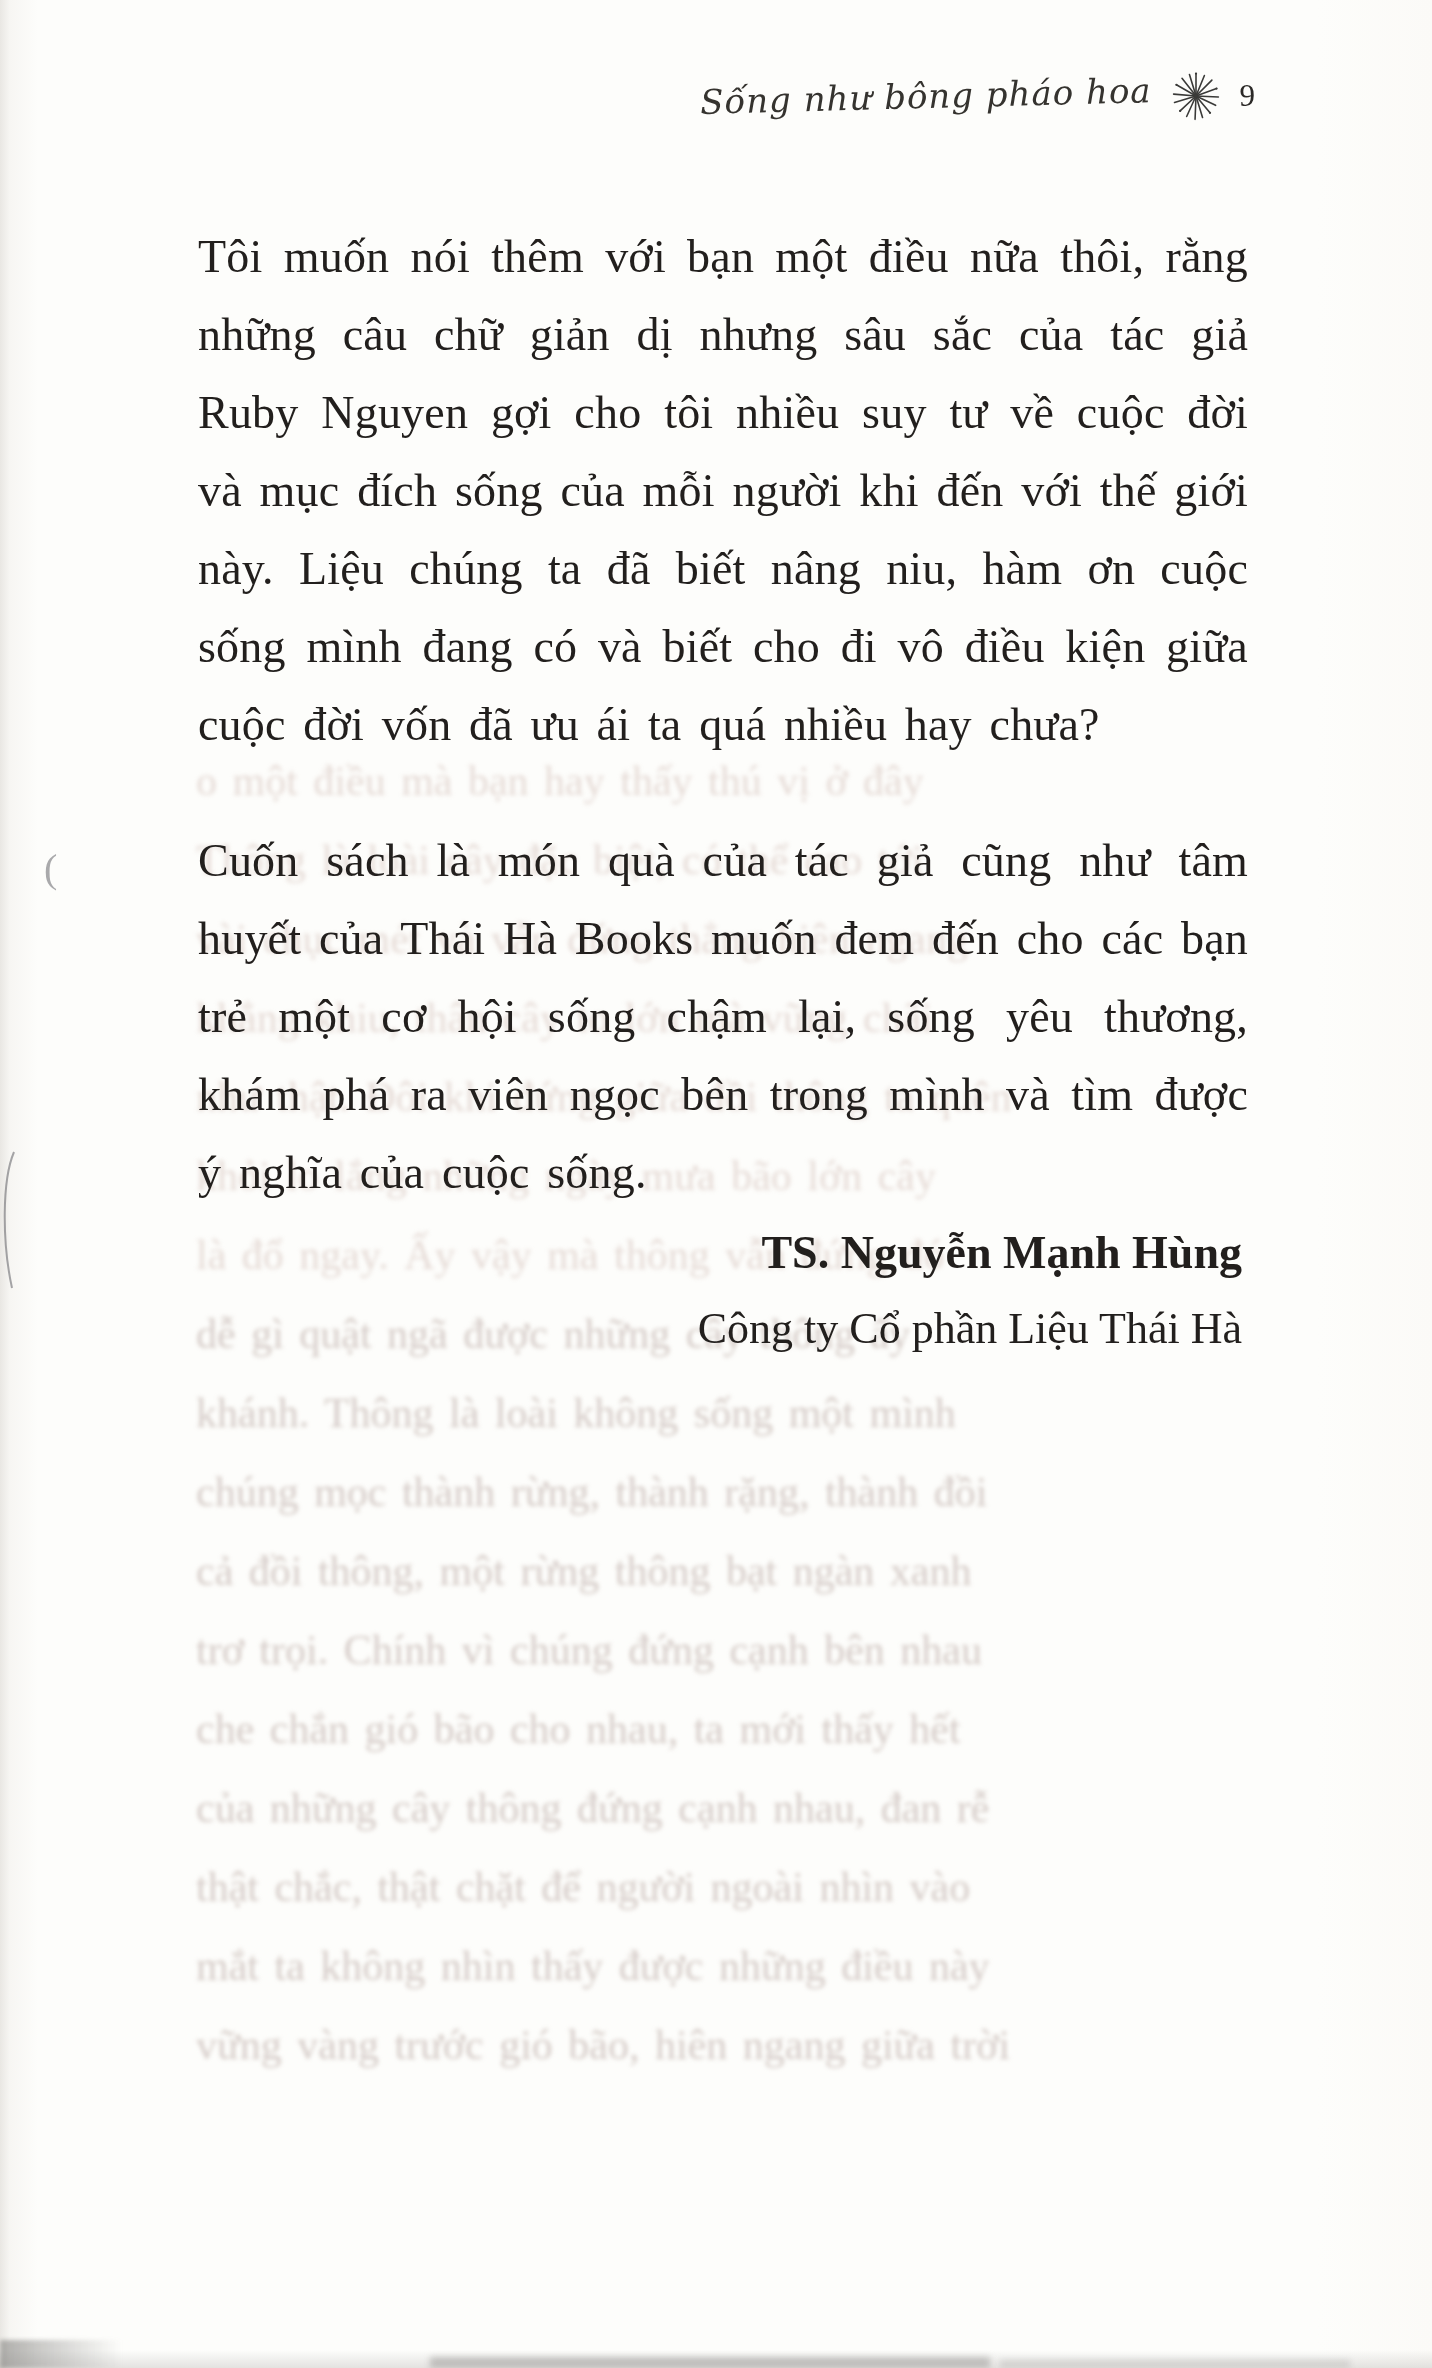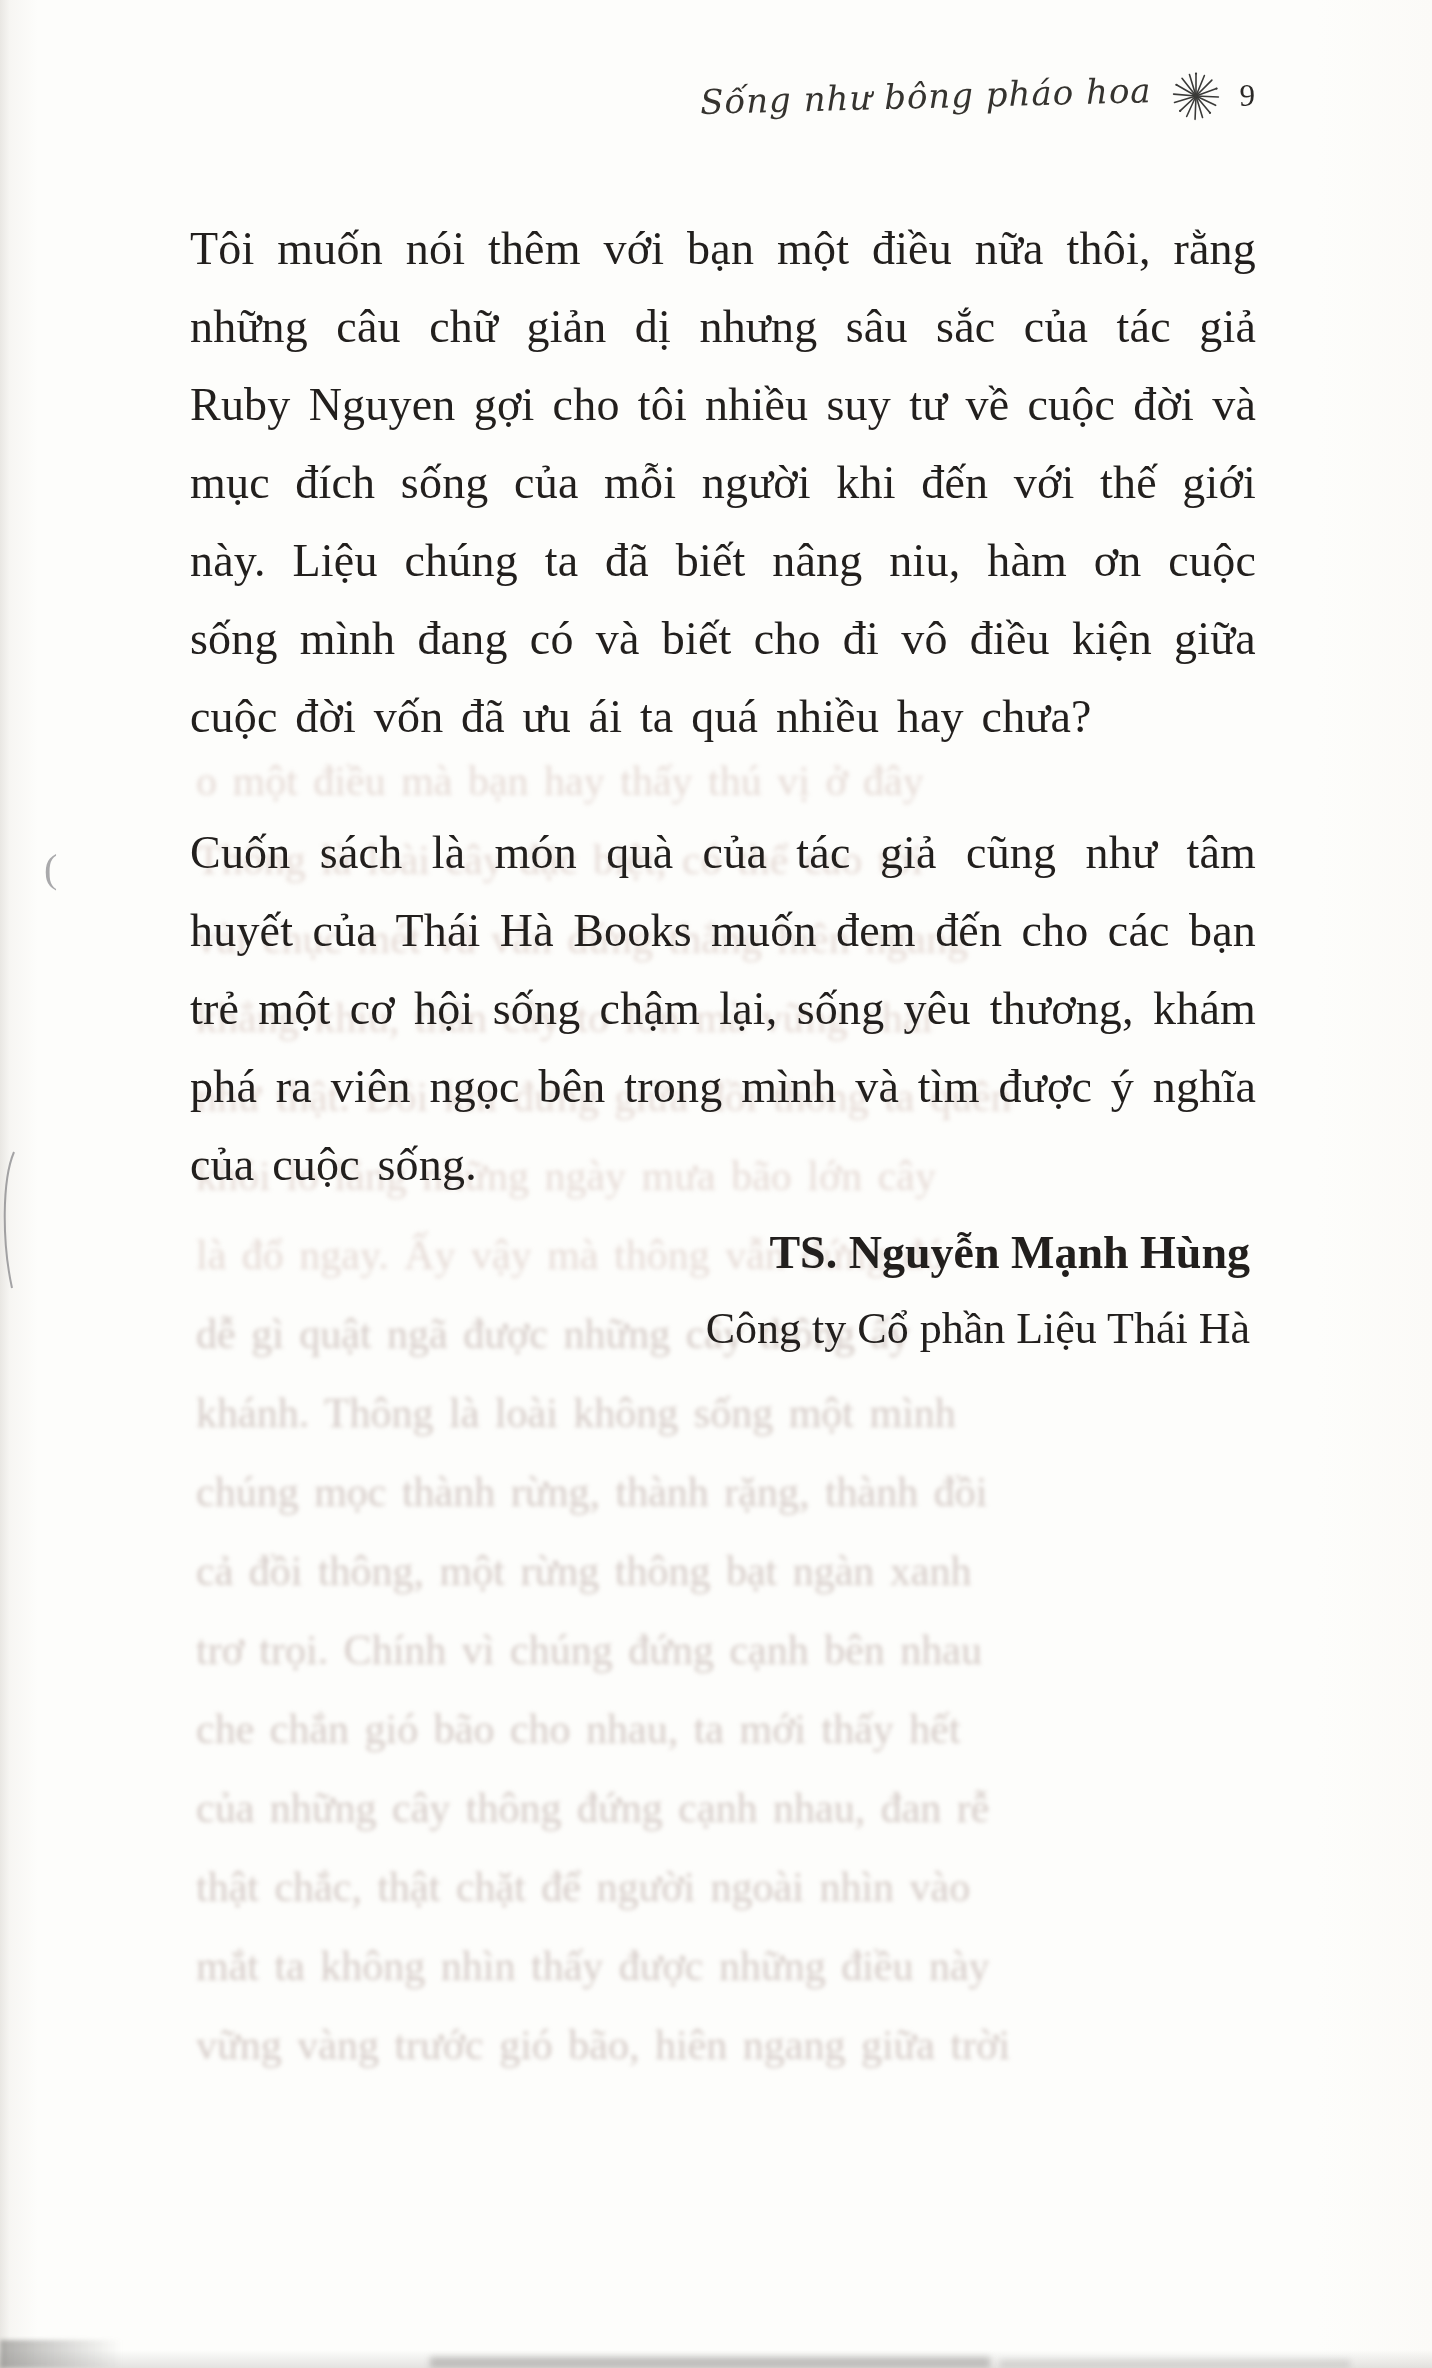--- a/index.html
+++ b/index.html
@@ -29,25 +29,25 @@
     transform:rotate(-1.5deg);white-space:nowrap;
   }
   .pnum{font-size:31px;color:#2b2927;}
   .fw{flex:0 0 auto;}
   
   .content{
     position:absolute;left:190px;top:210px;width:1066px;z-index:3;
     font-size:46px;line-height:78px;text-align:justify;
     word-spacing:6px;letter-spacing:.2px;color:#221f1d;
   }
-  .content p{margin:0;}
+  .content p{margin:8px;}
   .content p + p{margin-top:58px;}
   
   .signature{
-    position:absolute;right:182px;top:1215px;z-index:3;
+    position:absolute;right:190px;top:1215px;z-index:3;
     text-align:right;line-height:76px;color:#221f1d;white-space:nowrap;
   }
   .sig-name{font-weight:bold;font-size:46px;}
   .sig-role,.sig-org{font-size:44px;}
   
   .ghost{
     position:absolute;left:196px;top:742px;width:1040px;z-index:1;
     font-size:42px;line-height:79px;text-align:justify;word-spacing:5px;
     color:rgba(176,140,130,.30);
     filter:blur(2.2px);

